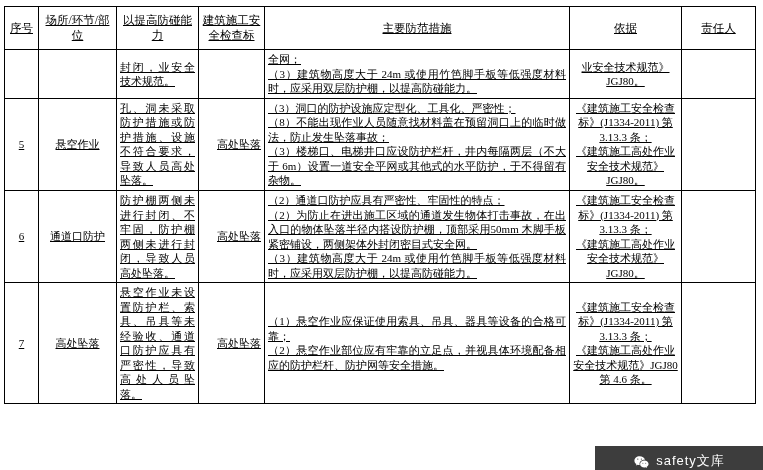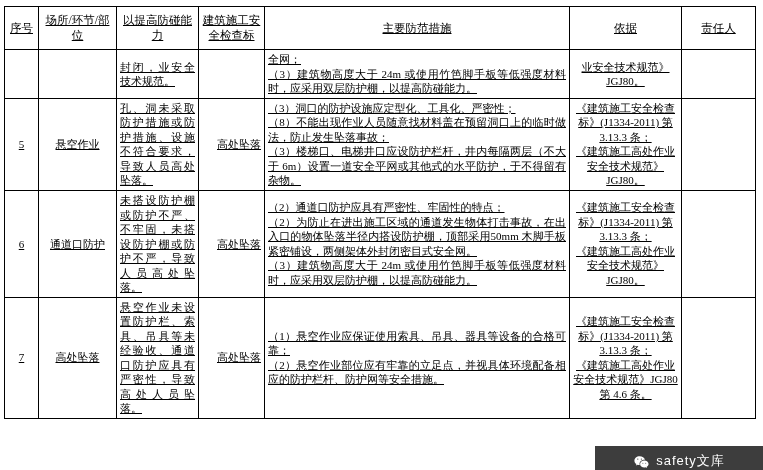--- a/index.html
+++ b/index.html
@@ -160,21 +160,21 @@
         <td class="c-just">
           <span class="basis-line">《建筑施工安全检查标》(J1334-2011) 第 3.13.3 条；</span>
           <span class="basis-line">《建筑施工高处作业安全技术规范》JGJ80。</span>
         </td>
         <td class="c-center"></td>
       </tr>
 
       <tr>
         <td class="c-center">6</td>
         <td class="c-center place-cell">通道口防护</td>
-        <td class="factor-cell">未搭设防护棚或防护不严、不牢固，未搭设防护棚或防护不严，导致人员高处坠落。</td>
+        <td class="factor-cell">防护棚两侧未进行封闭、不牢固，防护棚两侧未进行封闭，导致人员高处坠落。</td>
         <td class="type-cell">高处坠落</td>
         <td class="c-measure">
           <span class="measure-line">（2）通道口防护应具有严密性、牢固性的特点；</span>
           <span class="measure-line">（2）为防止在进出施工区域的通道发生物体打击事故，在出入口的物体坠落半径内搭设防护棚，顶部采用50mm 木脚手板紧密铺设，两侧架体外封闭密目式安全网。</span>
           <span class="measure-line">（3）建筑物高度大于 24m 或使用竹笆脚手板等低强度材料时，应采用双层防护棚，以提高防碰能力。</span>
         </td>
         <td class="c-just">
           <span class="basis-line">《建筑施工安全检查标》(J1334-2011) 第 3.13.3 条；</span>
           <span class="basis-line">《建筑施工高处作业安全技术规范》JGJ80。</span>
         </td>

